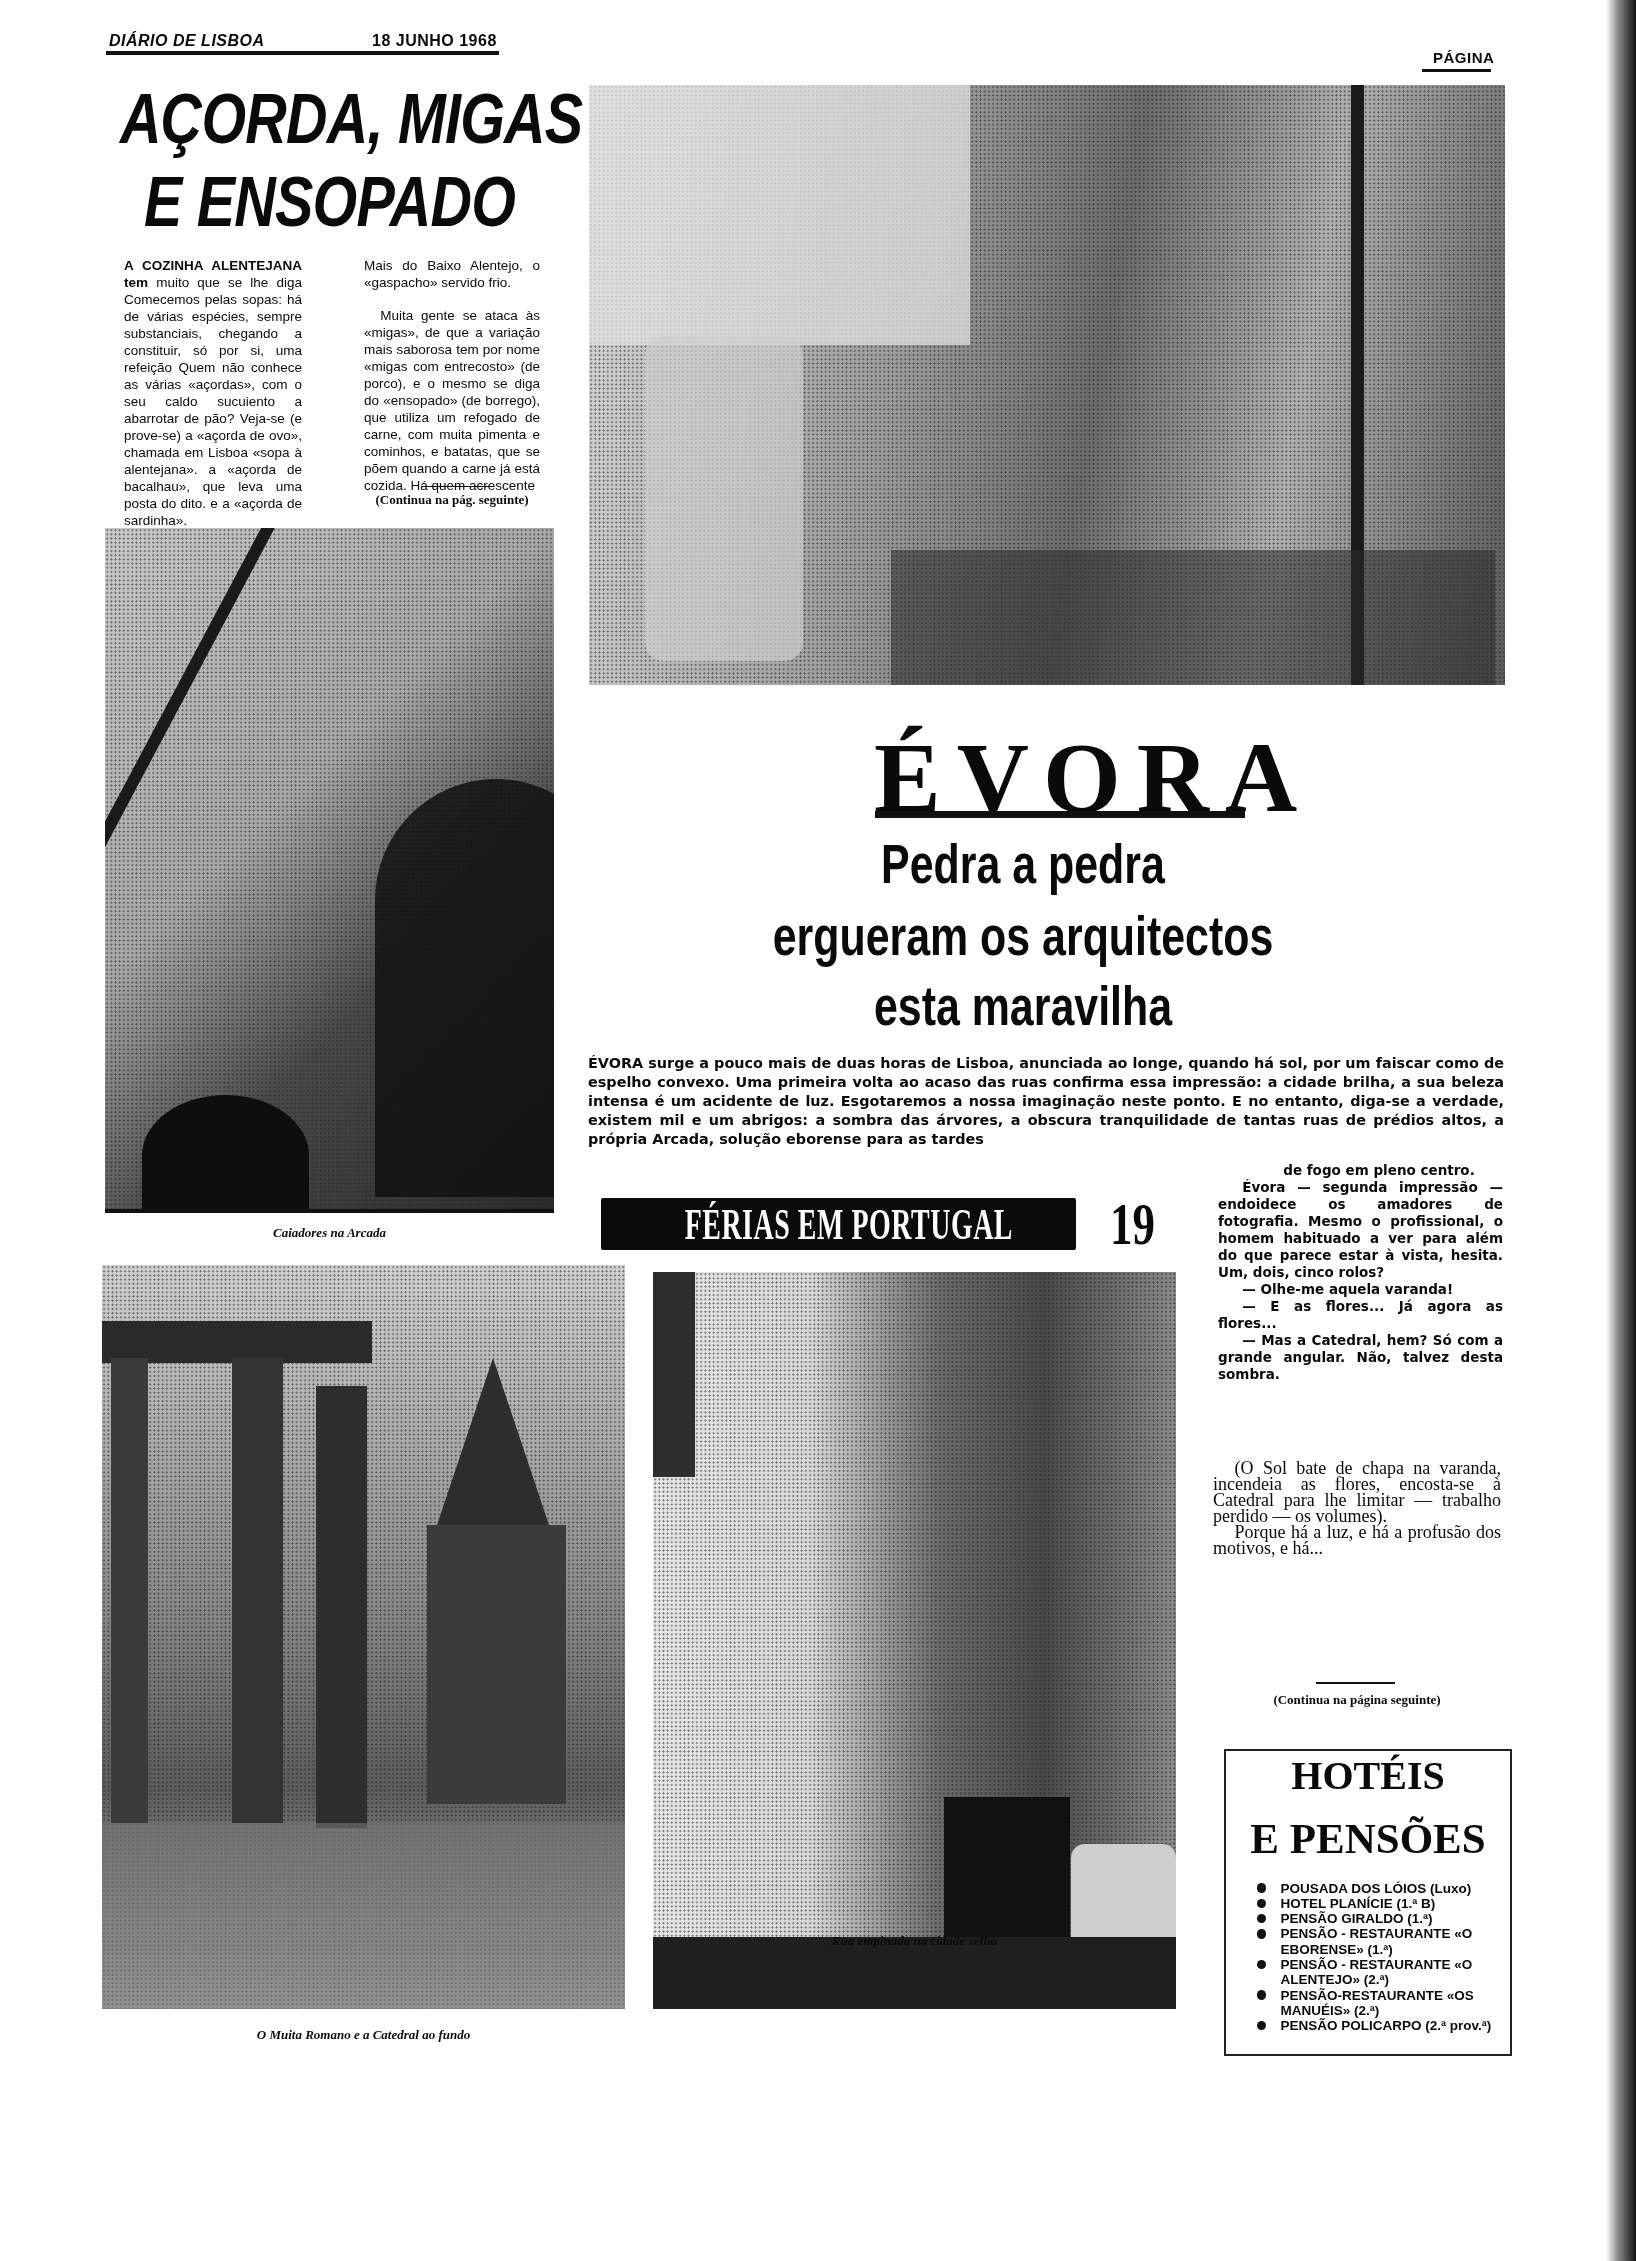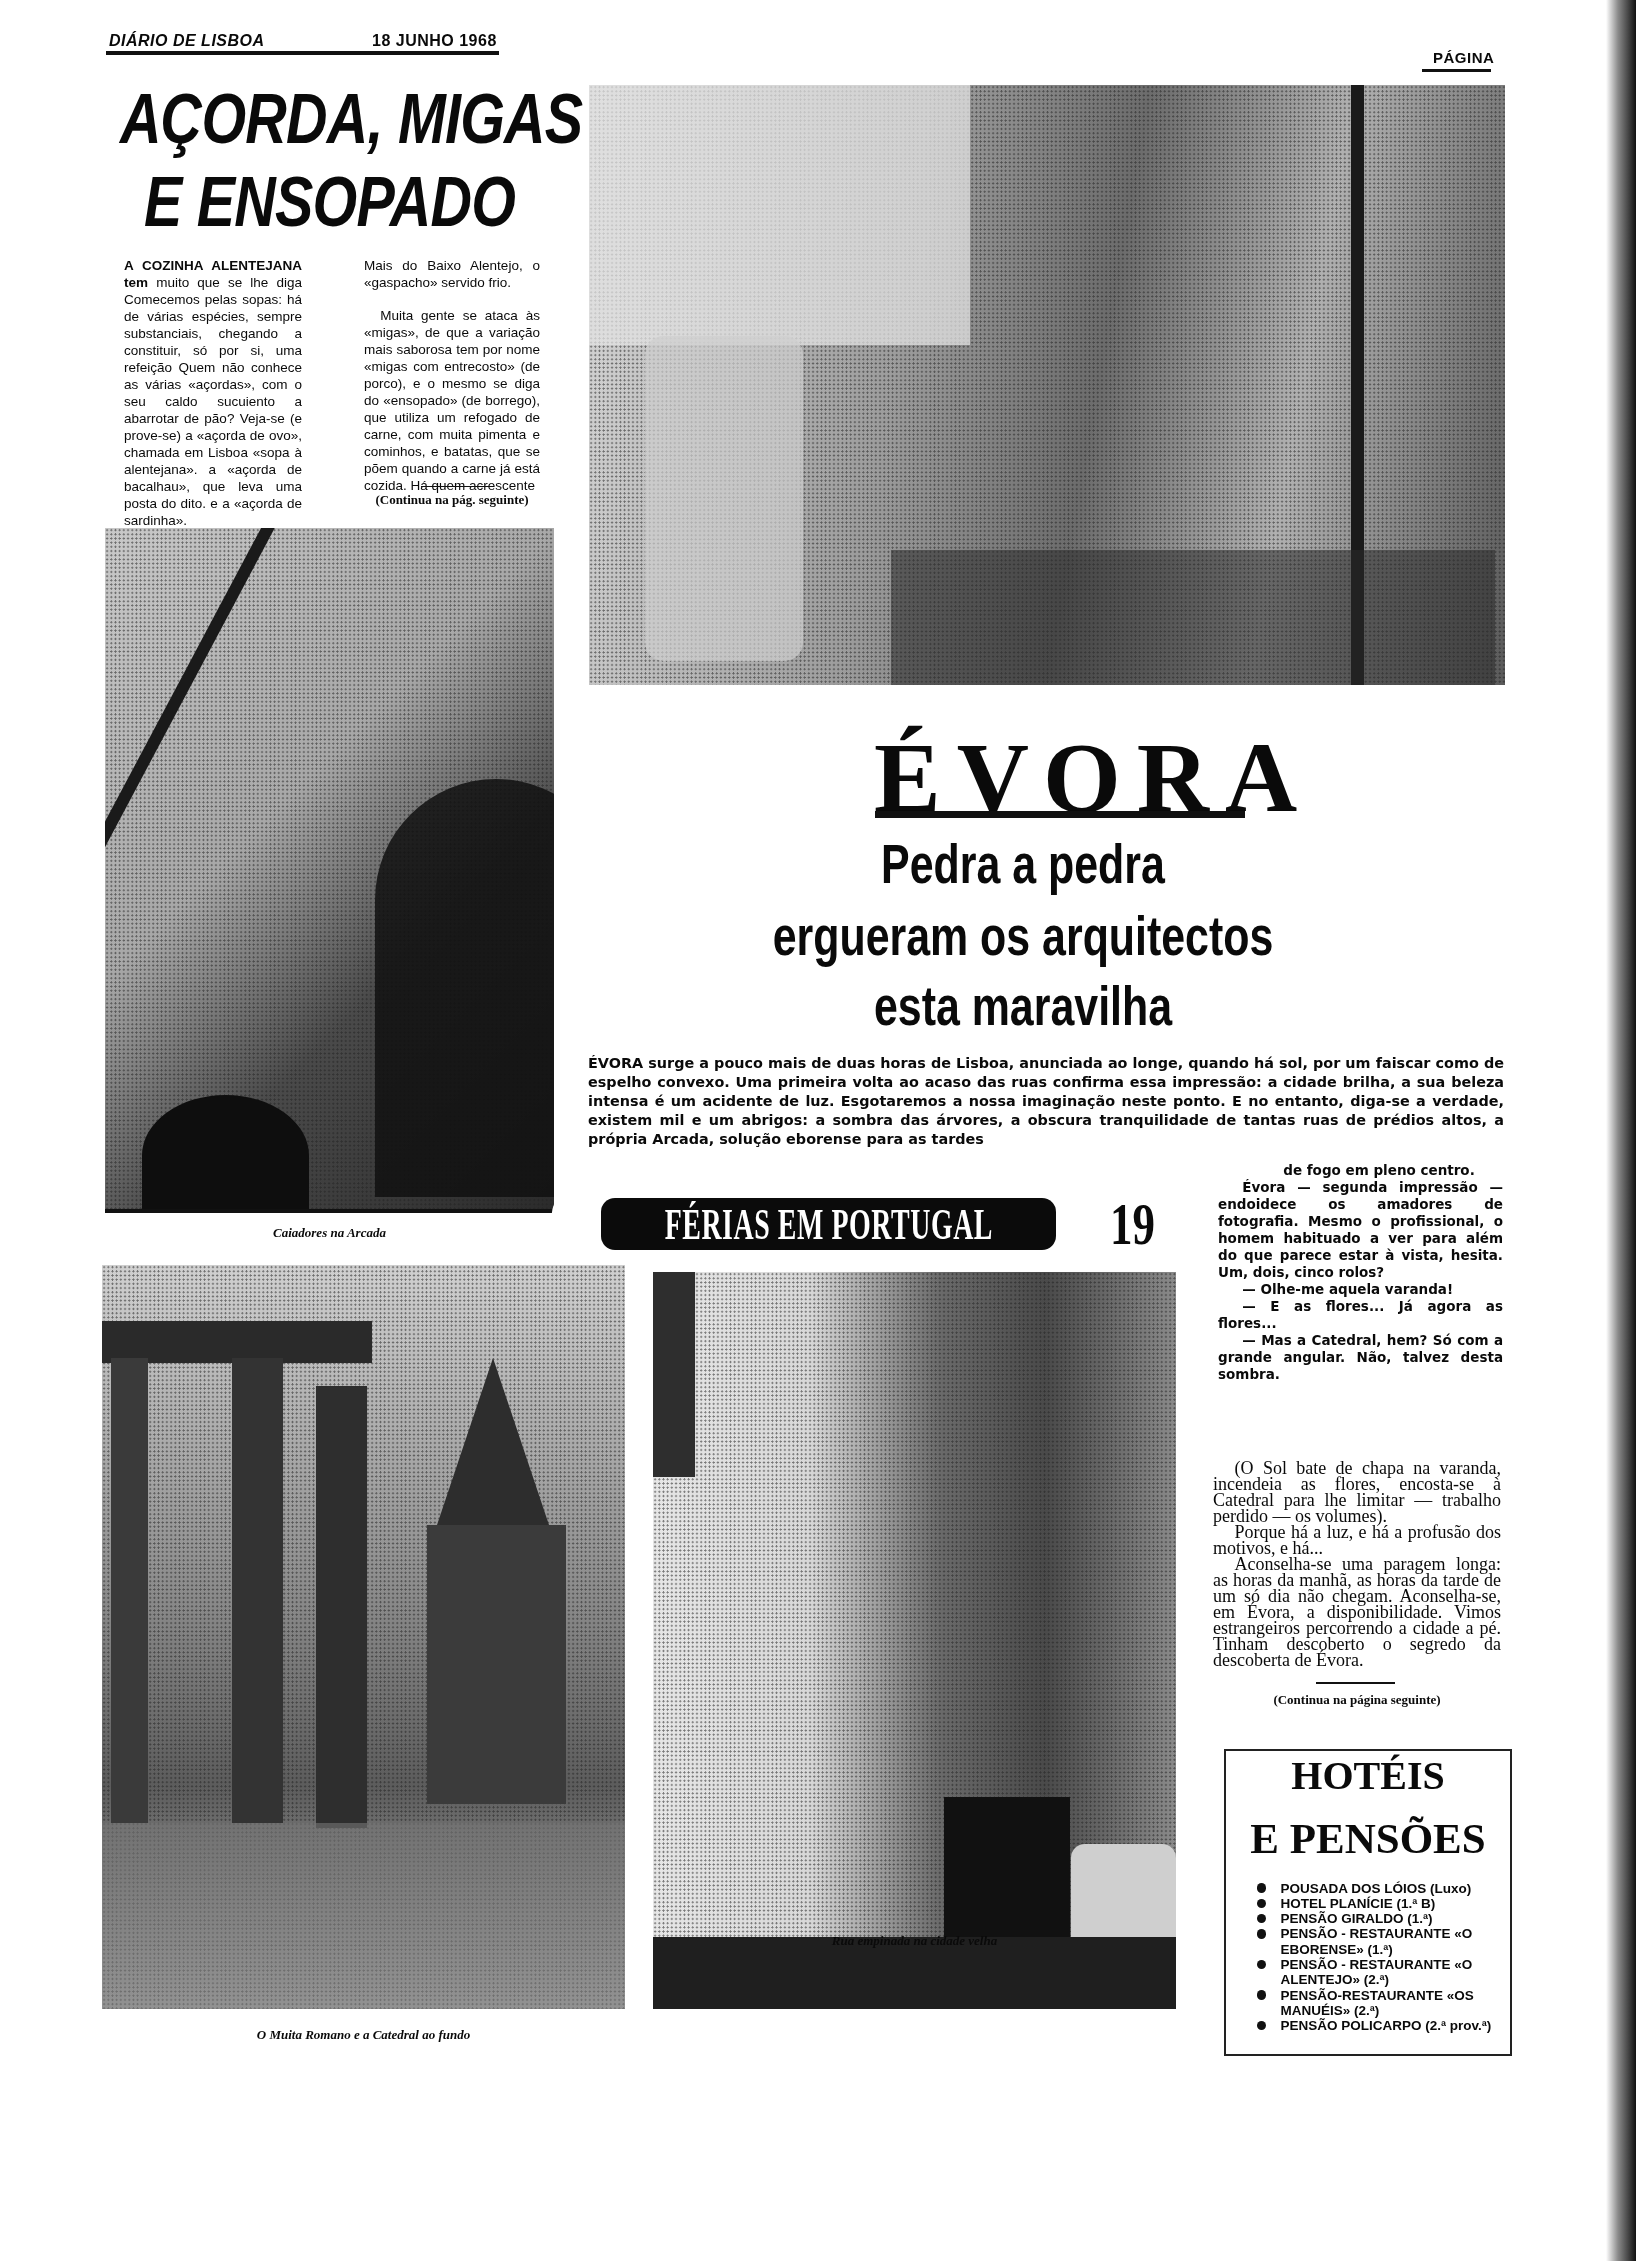--- a/index.html
+++ b/index.html
@@ -13,21 +13,21 @@
   .col .ind { text-indent:1.2em; }
   .lead { font-weight:bold; }
   .cont { font-family:"Liberation Serif", serif; font-weight:bold; font-size:13px; text-align:center; }
   .photo { background:#7a7a7a; overflow:hidden; }
   .halftone { position:absolute; inset:0; background-image:radial-gradient(#222 30%, transparent 32%); background-size:4.2px 4.2px; opacity:0.55; }
   .caption { font-family:"Liberation Serif", serif; font-style:italic; font-weight:bold; font-size:13px; text-align:center; }
   .evora { font-family:"Liberation Serif", serif; font-weight:bold; font-size:100px; letter-spacing:16px; line-height:1; }
   .subhead { font-family:"Liberation Sans", sans-serif; font-weight:bold; font-size:55px; line-height:1; text-align:center; transform:scaleX(0.78); transform-origin:center; white-space:nowrap; }
   .body-cond { font-family:"DejaVu Sans", sans-serif; font-weight:bold; font-size:14.4px; line-height:19px; text-align:justify; transform-origin:left top; }
   .body-cond p { margin:0; }
-  .banner { background:#0b0b0b; border-radius:14px; color:#fff; display:flex; align-items:center; justify-content:center; }
+  .banner { background:#0b0b0b; border-radius:2px; color:#fff; display:flex; align-items:center; justify-content:center;padding-left:20px; }
   .banner-text { font-family:"Liberation Serif", serif; font-weight:bold; font-size:45px; letter-spacing:0.9px; transform:scaleX(0.62); white-space:nowrap; }
   .ring { width:29px; height:43px; border-radius:50%; border:5.6px solid #fff; box-sizing:border-box; }
   .num19 { font-family:"Liberation Serif", serif; font-weight:bold; font-size:60px; transform:scaleX(0.75); transform-origin:left top; }
   .right-col { font-family:"DejaVu Sans", sans-serif; font-weight:bold; font-size:13.5px; line-height:17px; text-align:justify; }
   .right-col p { margin:0; }
   .right-col .ind { text-indent:1.8em; }
   .serif-col { font-family:"Liberation Serif", serif; font-size:18px; line-height:16px; text-align:justify; }
   .serif-col p { margin:0; }
   .serif-col .ind { text-indent:1.2em; }
   .hotel-box { border:2.3px solid #222; box-sizing:border-box; background:#fff; }
@@ -96,21 +96,20 @@
   <p style="text-align:center; padding-left:37px;">de fogo em pleno centro.</p>
   <p class="ind">Évora — segunda impressão — endoidece os amadores de fotografia. Mesmo o profissional, o homem habituado a ver para além do que parece estar à vista, hesita. Um, dois, cinco rolos?</p>
   <p class="ind">— Olhe-me aquela varanda!</p>
   <p class="ind">— E as flores... Já agora as flores...</p>
   <p class="ind">— Mas a Catedral, hem? Só com a grande angular. Não, talvez desta sombra.</p>
 </div>
 
 <div class="abs serif-col" style="left:1213px; top:1460px; width:288px;">
   <p class="ind">(O Sol bate de chapa na varanda, incendeia as flores, encosta-se à Catedral para lhe limitar — trabalho perdido — os volumes).</p>
   <p class="ind">Porque há a luz, e há a profusão dos motivos, e há...</p>
-  <p class="ind">Aconselha-se uma paragem longa: as horas da manhã, as horas da tarde de um só dia não chegam. Aconselha-se, em Évora, a disponibilidade. Vimos estrangeiros percorrendo a cidade a pé. Tinham descoberto o segredo da descoberta de Évora.</p>
 </div>
 <div class="abs rule" style="left:1316px; top:1682px; width:79px; height:1.9px;"></div>
 <div class="abs cont" style="left:1213px; top:1692px; width:288px;">(Continua na página seguinte)</div>
 
 <div class="abs photo" style="left:102px; top:1265px; width:523px; height:744px; background:linear-gradient(180deg,#d0d0d0 0%,#8a8a8a 45%,#5c5c5c 70%,#bcbcbc 100%);">
   <div class="halftone"></div>
   <div class="abs" style="left:0; top:56px; width:270px; height:42px; background:#2a2a2a;"></div>
   <div class="abs" style="left:9.3px; top:93px; width:37px; height:465px; background:#3a3a3a;"></div>
   <div class="abs" style="left:130px; top:93px; width:51px; height:465px; background:#333;"></div>
   <div class="abs" style="left:214px; top:121px; width:51px; height:442px; background:#2e2e2e;"></div>

